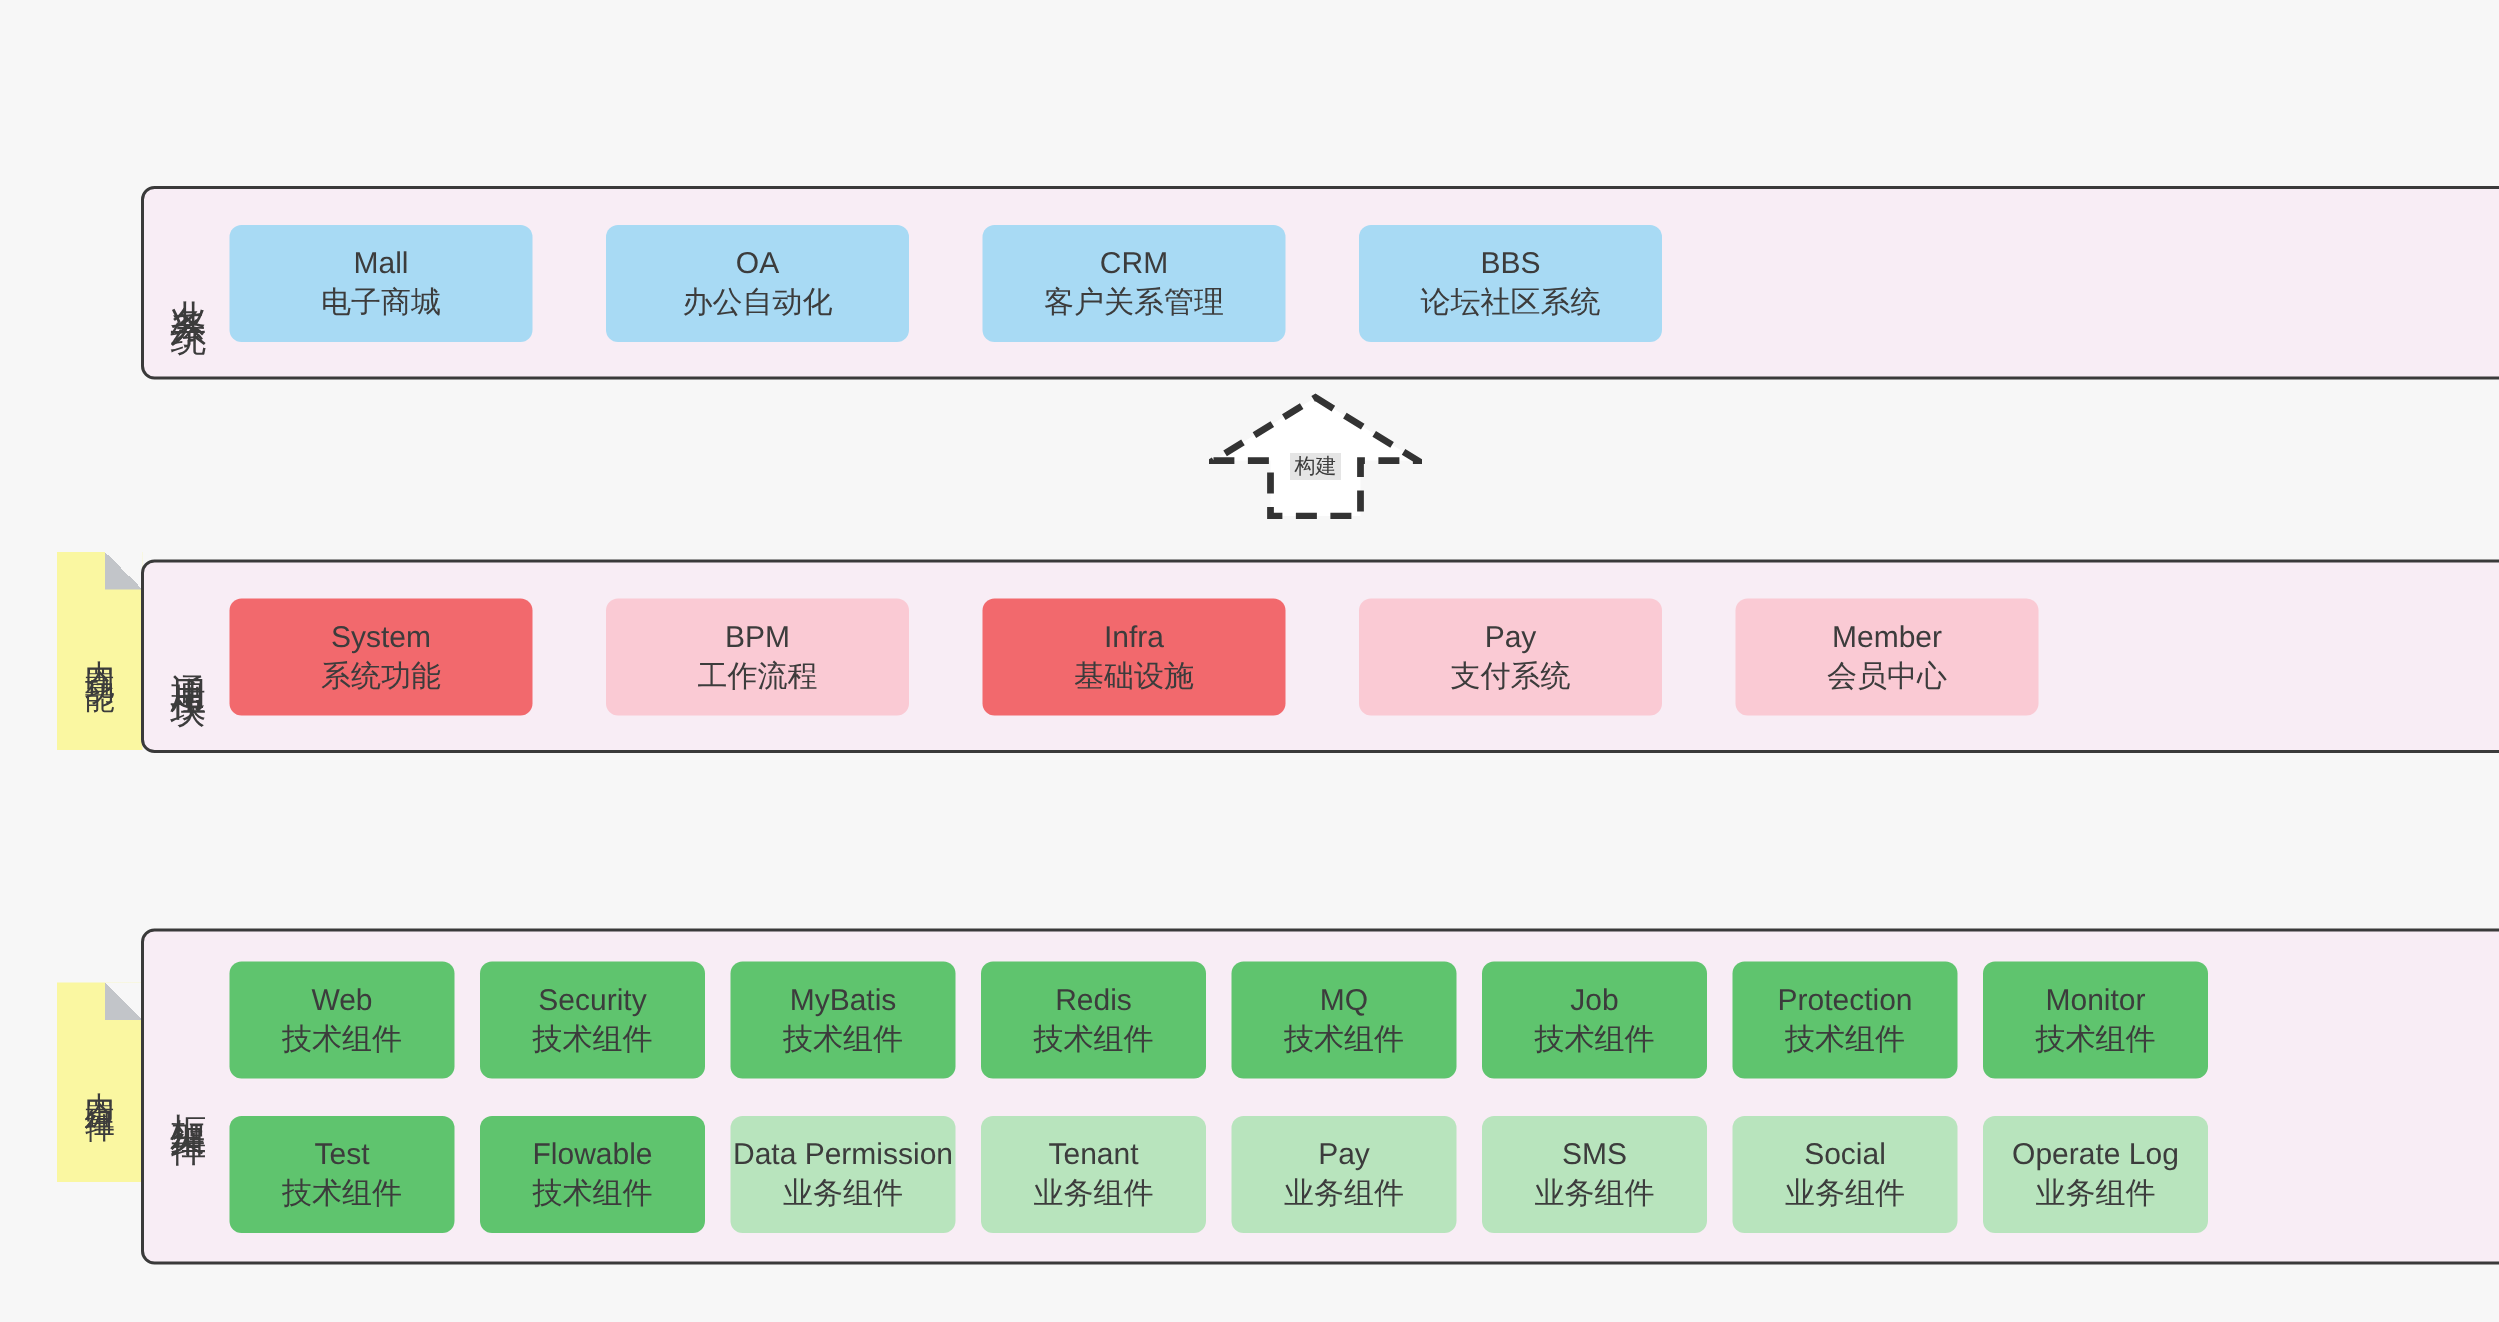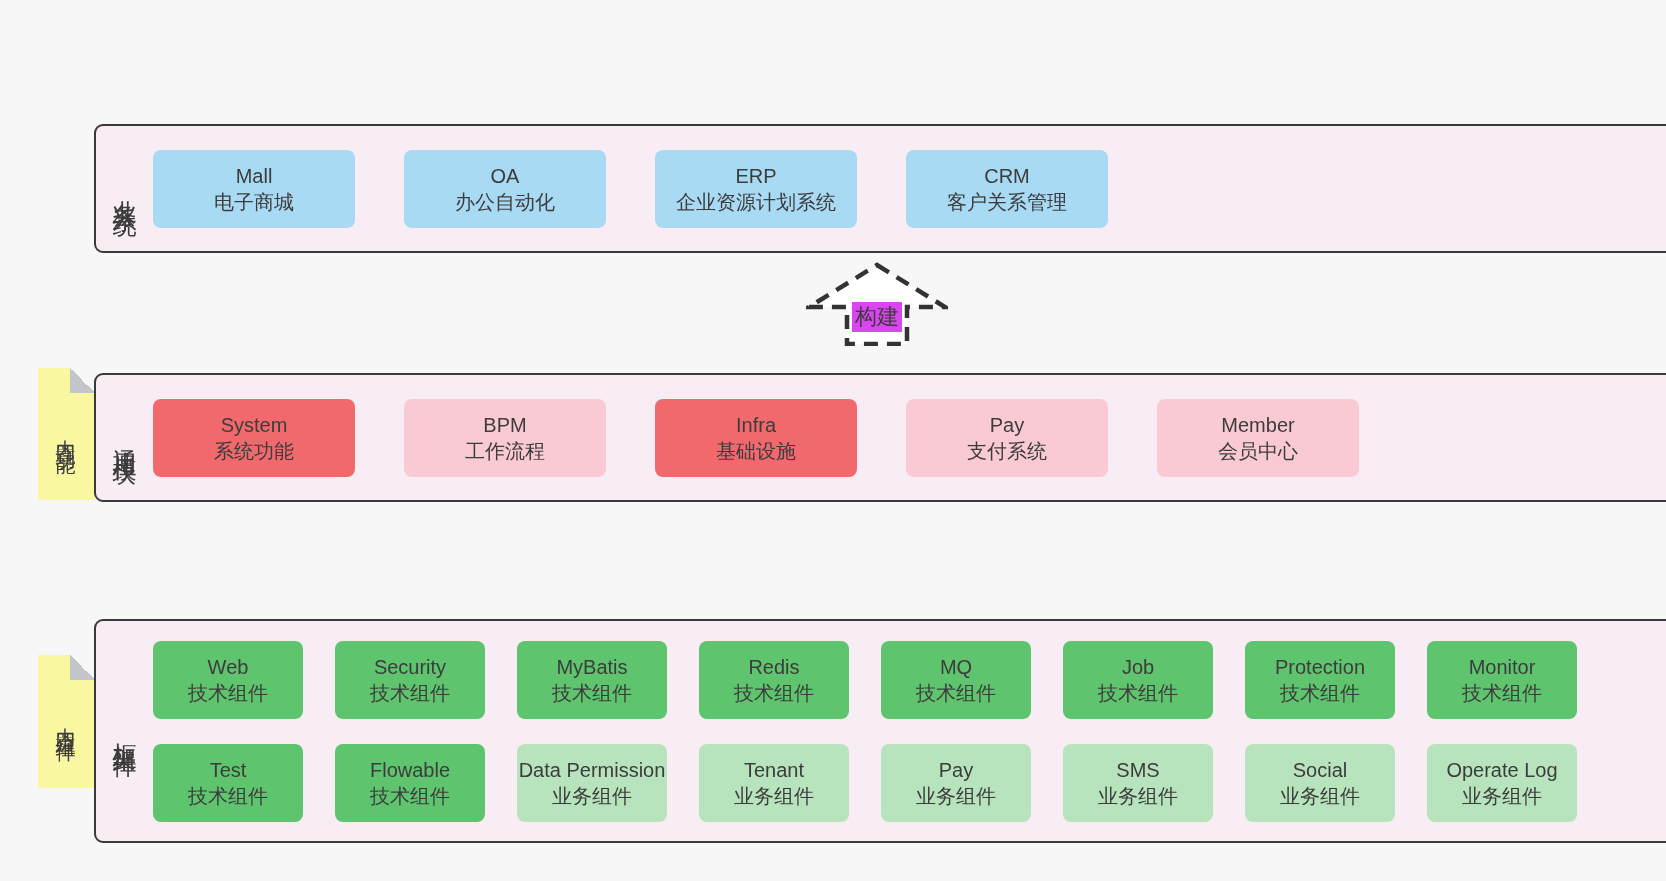--- a/index.html
+++ b/index.html
@@ -22,21 +22,21 @@
     z-index:2;
   }
   .band-label{
     flex:none;width:57px;display:flex;align-items:center;justify-content:center;
     writing-mode:vertical-lr;text-orientation:upright;
     font-size:24px;letter-spacing:4px;color:var(--text);
     line-height:1;
   }
   .row{display:flex;flex:none;align-items:center;gap:49px;}
   .rows{display:flex;flex-direction:column;gap:25px;}
-  .row.compact{gap:32px;}
+  .row.compact{gap:17px;}
 
   .box{
     flex:none;width:202px;height:78px;border-radius:8px;
     display:flex;flex-direction:column;align-items:center;justify-content:center;
     text-align:center;font-size:20px;line-height:26px;color:var(--text);
   }
   .row.compact .box{width:150px;}
   .c-blue{background:var(--blue);}
   .c-red{background:var(--red);}
   .c-pink{background:var(--pink);}
@@ -51,46 +51,46 @@
   }
   .sticky .fold{
     position:absolute;top:0;right:0;width:25px;height:25px;
     background:linear-gradient(225deg,var(--page-bg) 0%,var(--page-bg) 50%,var(--fold-gray) 50%,var(--fold-gray) 100%);
   }
 
   .arrow{position:absolute;z-index:1;}
   .arrow svg{display:block;}
   .arrow .arrow-label{
     position:absolute;left:50%;transform:translateX(-50%);
-    background:#d946ef;padding:0 3px;font-size:22px;color:var(--text);white-space:nowrap;
+    background:#e5e5e5;padding:0 3px;font-size:14px;color:var(--text);white-space:nowrap;
   }
 </style>
 </head>
 <body>
 
 <div class="page">
 
   <div class="band" style="top:124px;height:129px;">
     <div class="band-label">业务系统</div>
     <div class="row">
       <div class="box c-blue">
         <div>Mall</div>
         <div>电子商城</div>
       </div>
       <div class="box c-blue">
         <div>OA</div>
         <div>办公自动化</div>
       </div>
       <div class="box c-blue">
-        <div>ERP</div>
-        <div>企业资源计划系统</div>
-      </div>
-      <div class="box c-blue">
         <div>CRM</div>
         <div>客户关系管理</div>
+      </div>
+      <div class="box c-blue">
+        <div>BBS</div>
+        <div>论坛社区系统</div>
       </div>
     </div>
   </div>
 
   <div class="arrow" style="left:806px;top:262px;width:142px;height:84px;">
     <svg width="142" height="84" viewBox="0 0 142 84">
       <polygon points="71,3 139,45 101,45 101,82 41,82 41,45 3,45" fill="#ffffff" stroke="#333333" stroke-width="4.5" stroke-dasharray="14 9"></polygon>
     </svg>
     <span class="arrow-label" style="top:40px;">构建</span>
   </div>

